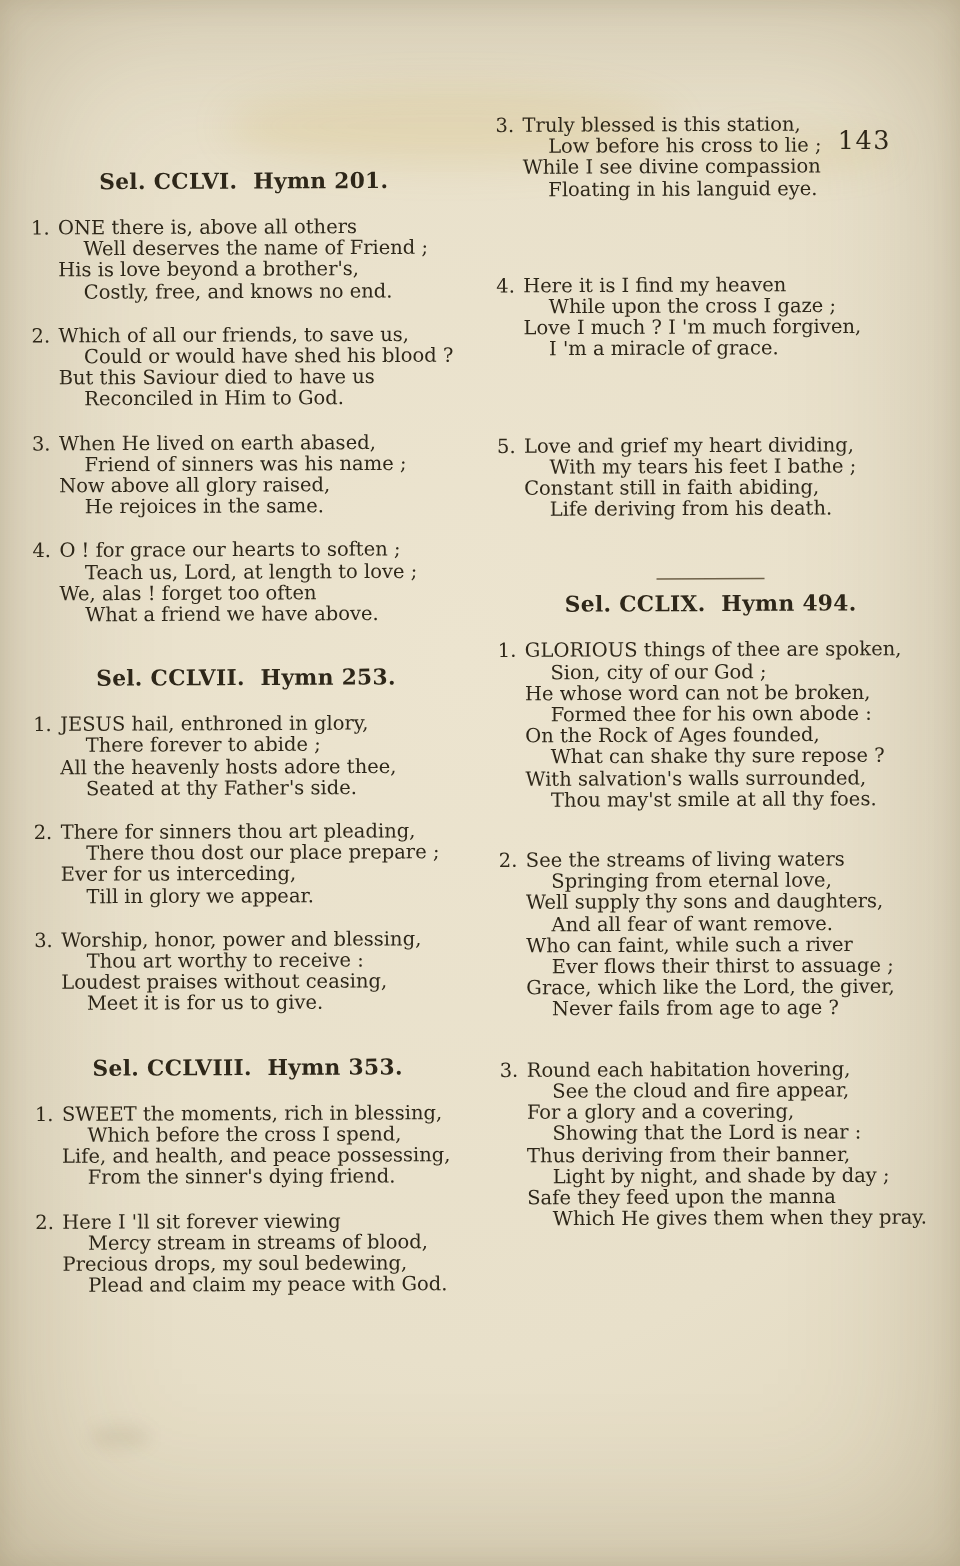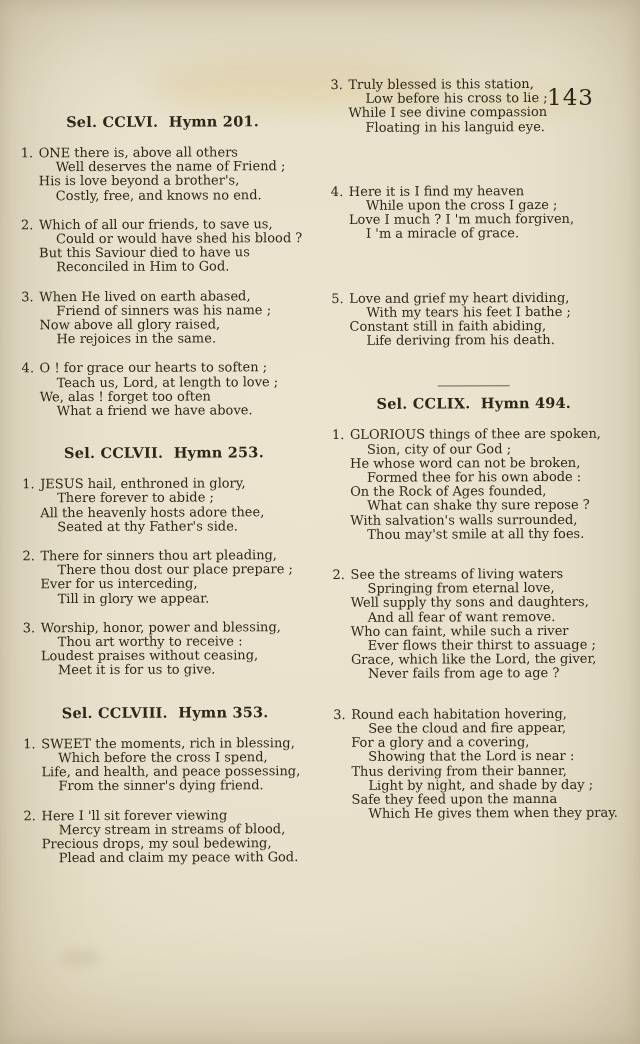--- a/index.html
+++ b/index.html
@@ -17,21 +17,21 @@
   }
   .stain { position: absolute; border-radius: 50%; pointer-events: none; }
   .stain-1 { top: 58px; left: 150px; width: 300px; height: 52px;
              background: rgba(198, 164, 60, .14); filter: blur(12px); }
   .stain-2 { top: 86px; left: 468px; width: 130px; height: 30px;
              background: rgba(198, 164, 60, .10); filter: blur(10px); }
   .stain-3 { top: 950px; left: 60px; width: 40px; height: 16px;
              background: rgba(120, 100, 60, .10); filter: blur(5px); }
   .page-number {
     position: absolute; top: 84px; right: 46px;
-    font-size: 23px; letter-spacing: 1px; text-align: right;
+    font-size: 17px; letter-spacing: 1px; text-align: right;
   }
   .columns {
     position: absolute; top: 0; left: 0; width: 640px; box-sizing: border-box;
     display: flex; gap: 26px; padding: 78px 26px 0 20px;
     transform: rotate(-0.25deg); transform-origin: 50% 0;
   }
   .col { flex: 1; min-width: 0; }
   .col-left { padding-top: 34px; }
   .hymn-heading {
     font-size: 14.5px; font-weight: bold; text-align: center;

